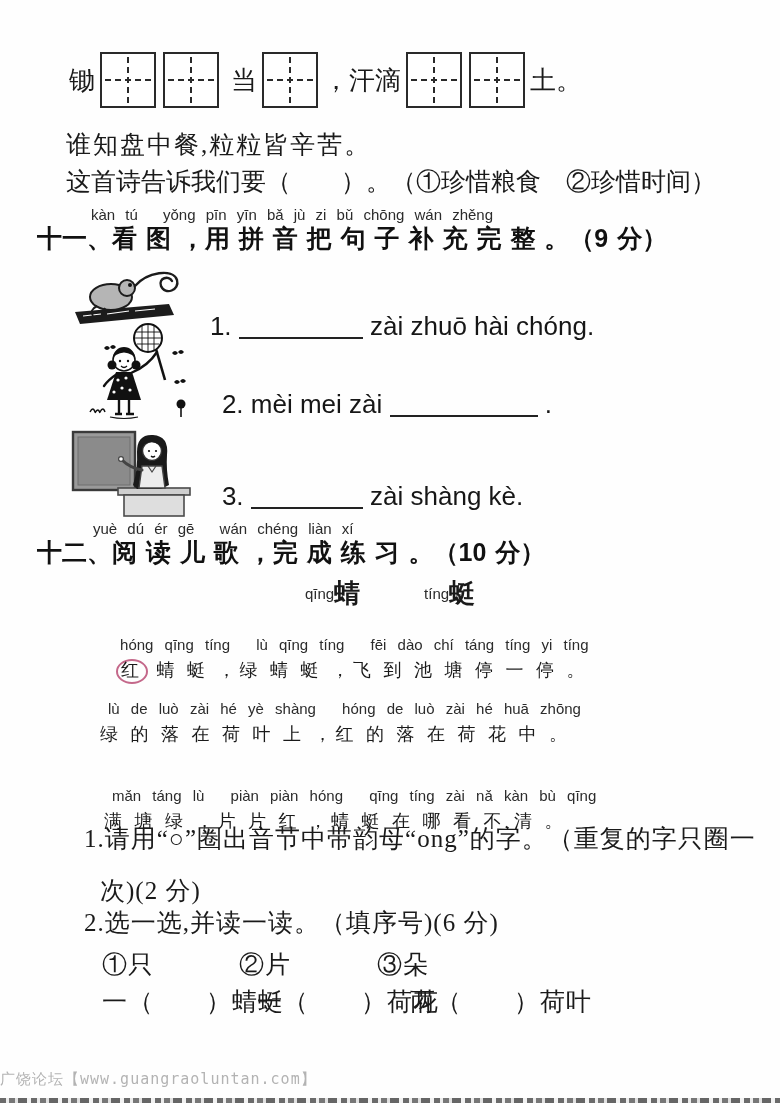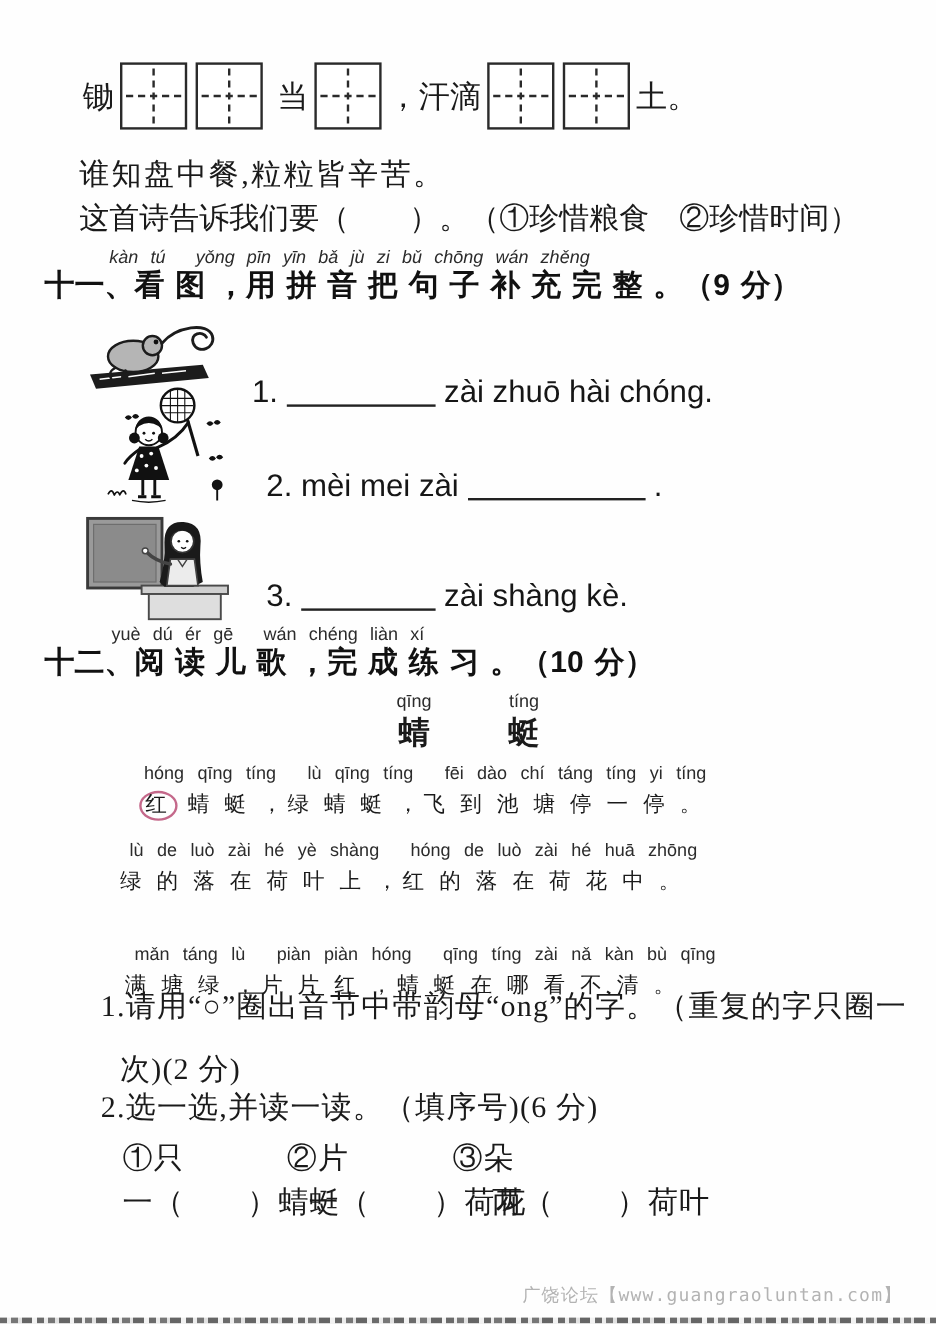--- a/index.html
+++ b/index.html
@@ -20,28 +20,28 @@
   .bigline{font-size:25px;letter-spacing:2px;white-space:pre;}
   
   .sechead{left:37px;}
   .py-small{font-family:"Liberation Sans","DejaVu Sans",sans-serif;font-size:15px;color:#2b2b2b;word-spacing:6px;white-space:pre;line-height:17px;}
   .sec-title{font-family:"Liberation Sans","DejaVu Sans",sans-serif;font-size:25px;font-weight:700;color:#111;white-space:pre;word-spacing:2px;line-height:30px;}
   
   .item-text{font-family:"Liberation Sans","DejaVu Sans",sans-serif;font-size:26px;color:#161616;white-space:pre;}
   .blank{display:inline-block;border-bottom:2px solid #222;height:24px;vertical-align:-4px;}
   
   .poem-title-wrap{left:0;top:576px;width:780px;display:flex;justify-content:center;gap:64px;}
-  .rb{display:flex;flex-direction:column;align-items:center;}
+  .rb{display:flex;flex-direction:row;align-items:center;}
   .rb .py-small{word-spacing:normal;}
   .rb .zh{font-family:"Liberation Sans","DejaVu Sans",sans-serif;font-size:26px;font-weight:700;}
   .poem-line .zh-line{font-size:18px;letter-spacing:4px;white-space:pre;line-height:34px;}
   .poem-line .py-small{word-spacing:7px;text-align:right;}
   .circled{display:inline-block;border:2px solid #c4688a;border-radius:50%;padding:0 3px 2px 3px;line-height:1.05;}
   .qtext{font-size:25px;letter-spacing:1px;white-space:pre;}
-  .footer{left:0;top:1070px;width:752px;text-align:right;
+  .footer{left:0;top:1070px;width:752px;text-align:left;
     font-family:"DejaVu Sans Mono","Liberation Mono",monospace;
     font-size:15px;color:#b3b3b3;letter-spacing:1px;}
   .cutoff{left:0;bottom:0;width:780px;height:5px;opacity:.75;
     background:repeating-linear-gradient(90deg,#3a3a3a 0 6px,#e6e6e6 6px 9px,#4a4a4a 9px 15px,#d8d8d8 15px 18px,#333 18px 27px,#eee 27px 31px);}
   svg{display:block;}
 </style>
 </head>
 <body>
 
 <div id="page">
@@ -57,21 +57,21 @@
     <span class="wbox"></span>
       <span class="boxgap"></span>
     <span class="wbox"></span>
     <span class="ch kai">土。</span>
   </div>
 
   <div class="abs bigline kai" style="left:66px;top:165px;letter-spacing:0;">这首诗告诉我们要（　　）。（①珍惜粮食　②珍惜时间）</div>
   <div class="abs bigline kai" style="left:66px;top:128px;">谁知盘中餐,粒粒皆辛苦。</div>
 
   <div class="abs sechead" style="top:206px;">
-    <div class="py-small" style="padding-left:54px;font-style:italic;">kàn tú　 yǒng pīn yīn bǎ jù zi bǔ chōng wán zhěng</div>
+    <div class="py-small" style="padding-left:54px;">kàn tú　 yǒng pīn yīn bǎ jù zi bǔ chōng wán zhěng</div>
     <div class="sec-title">十一、看 图 ，用 拼 音 把 句 子 补 充 完 整 。（9 分）</div>
   </div>
 
   <div class="abs" style="left:73px;top:266px;">
     <svg width="118" height="64" viewBox="0 0 118 64">
       <path d="M2 46 L96 38 L101 49 L7 58 Z" fill="#1c1c1c"></path>
       <path d="M10 50 l18 -2 M34 48 l22 -3 M62 45 l20 -2" stroke="#fff" stroke-width="1.2" fill="none"></path>
       <ellipse cx="38" cy="31" rx="21" ry="13" fill="#b5b5b5" stroke="#1c1c1c" stroke-width="2"></ellipse>
       <circle cx="54" cy="22" r="8" fill="#b5b5b5" stroke="#1c1c1c" stroke-width="2"></circle>
       <circle cx="57" cy="19" r="2" fill="#111"></circle>

